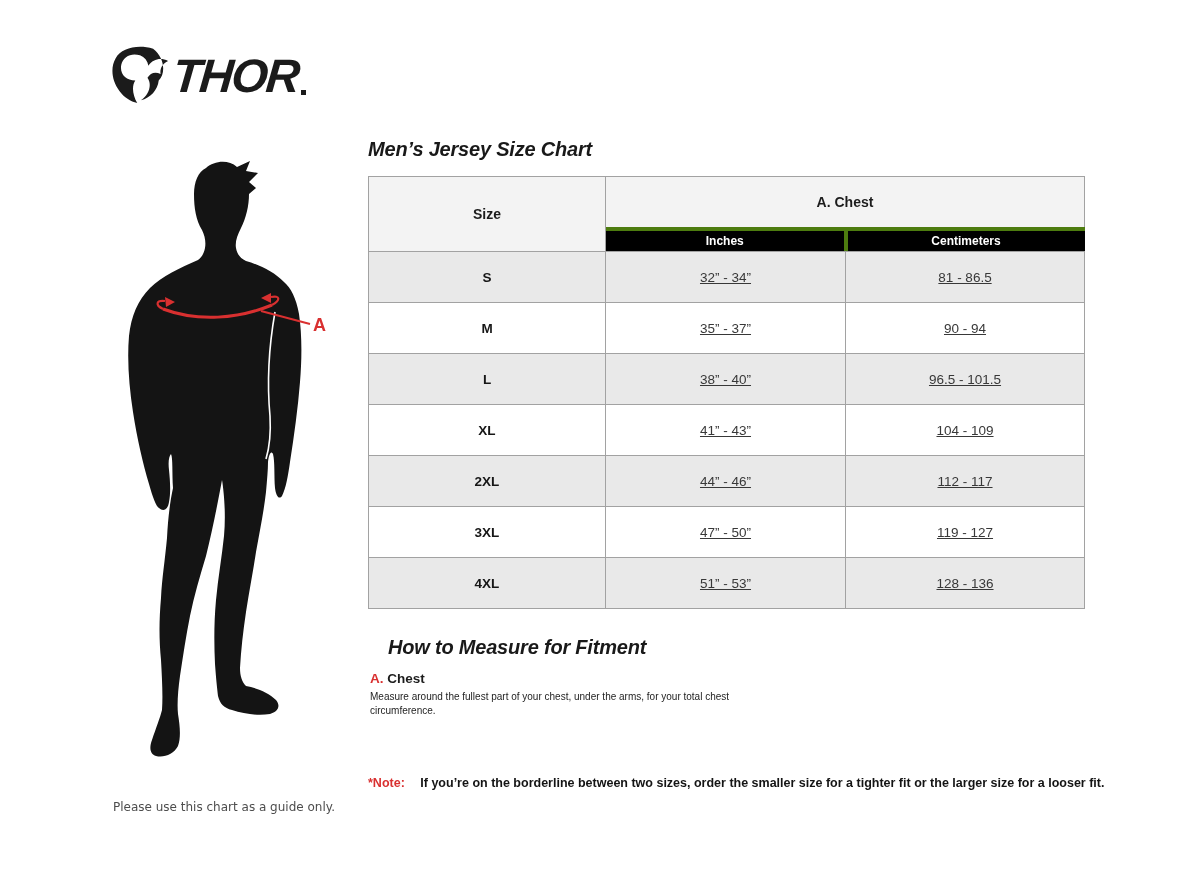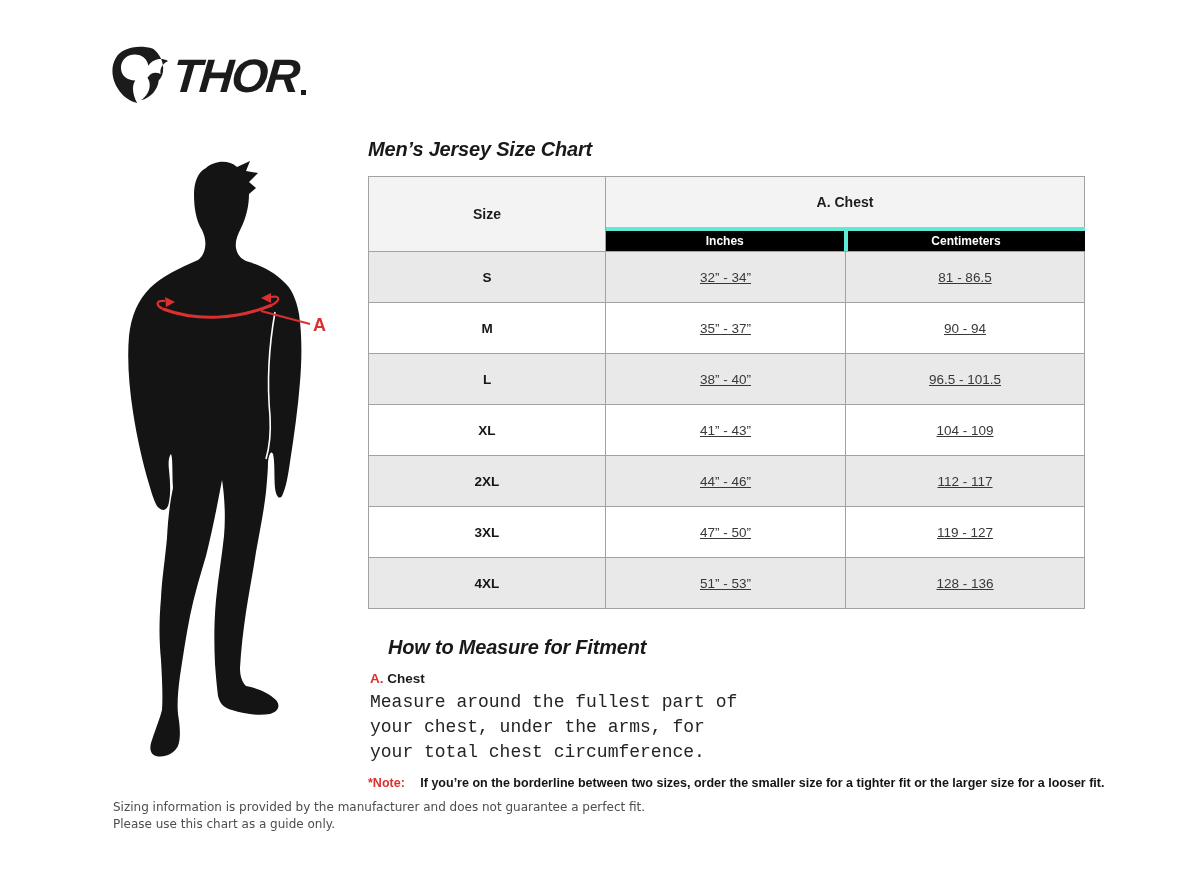--- a/index.html
+++ b/index.html
@@ -33,37 +33,37 @@
   
   table.size-chart{
     position:absolute;left:368px;top:176px;width:716px;
     border-collapse:collapse;table-layout:fixed;
   }
   table.size-chart th,table.size-chart td{
     border:1px solid #a2a2a2;text-align:center;vertical-align:middle;padding:0;
   }
   tr.group-row th{height:50px;background:#f3f3f3;font-size:14px;font-weight:bold;color:#1c1c1c;border-bottom:none;}
   th.size-head{background:#f3f3f3;}
-  tr.bars-row th{height:24px;background:#5eead4;border:none;}
+  tr.bars-row th{height:24px;background:#4d7c0f;border:none;}
   tr.bars-row .bar{
     height:20px;margin-top:3px;background:#000;color:#fff;
     font-size:12px;font-weight:bold;line-height:20px;
   }
   tr.bars-row .bar-inches{margin-right:2px;}
   tr.bars-row .bar-cm{margin-left:2px;text-align:center;}
   tbody.size-rows tr{height:51px;background:#ffffff;}
   tbody.size-rows tr:nth-child(odd){background:#e9e9e9;}
   tbody.size-rows th{font-size:13.5px;font-weight:bold;color:#161616;}
   tbody.size-rows td{font-size:13.5px;font-weight:normal;color:#383838;text-decoration:underline;}
 
   
   .measure-item{position:absolute;left:370px;top:671px;width:395px;}
   .measure-head{font-size:13.5px;font-weight:bold;color:#1c1c1c;}
   .red{color:#d93030;}
-  .measure-desc{margin:4px 0 4px;font-size:18px;color:#242424;line-height:1.4;width:372px;font-family:Liberation Mono, monospace;}
+  .measure-desc{margin:4px 0 4px;font-size:10px;color:#242424;line-height:1.4;width:372px;}
 
   
   .note{position:absolute;left:368px;top:763px;width:740px;font-size:12.5px;font-weight:bold;color:#141414;}
   .note-label{color:#d93030;margin-right:12px;}
 
   
   .page-footer{
     position:absolute;left:113px;top:799px;font-size:12px;color:#4d4d4d;
     line-height:1.45;font-family:"DejaVu Sans",sans-serif;
   }
@@ -221,17 +221,16 @@
     </div>
     <p class="measure-desc">Measure around the fullest part of your chest, under the arms, for your total chest circumference.</p>
   </div>
 
   <p class="note">
     <span class="note-label">*Note:</span>
     <span>If you’re on the borderline between two sizes, order the smaller size for a tighter fit or the larger size for a looser fit.</span>
   </p>
 
   <footer class="page-footer">
-    <div>Sizing information is provided by the manufacturer and does not guarantee a perfect fit.</div>
     <div>Please use this chart as a guide only.</div>
   </footer>
 
 </div>
 
 </body></html>

